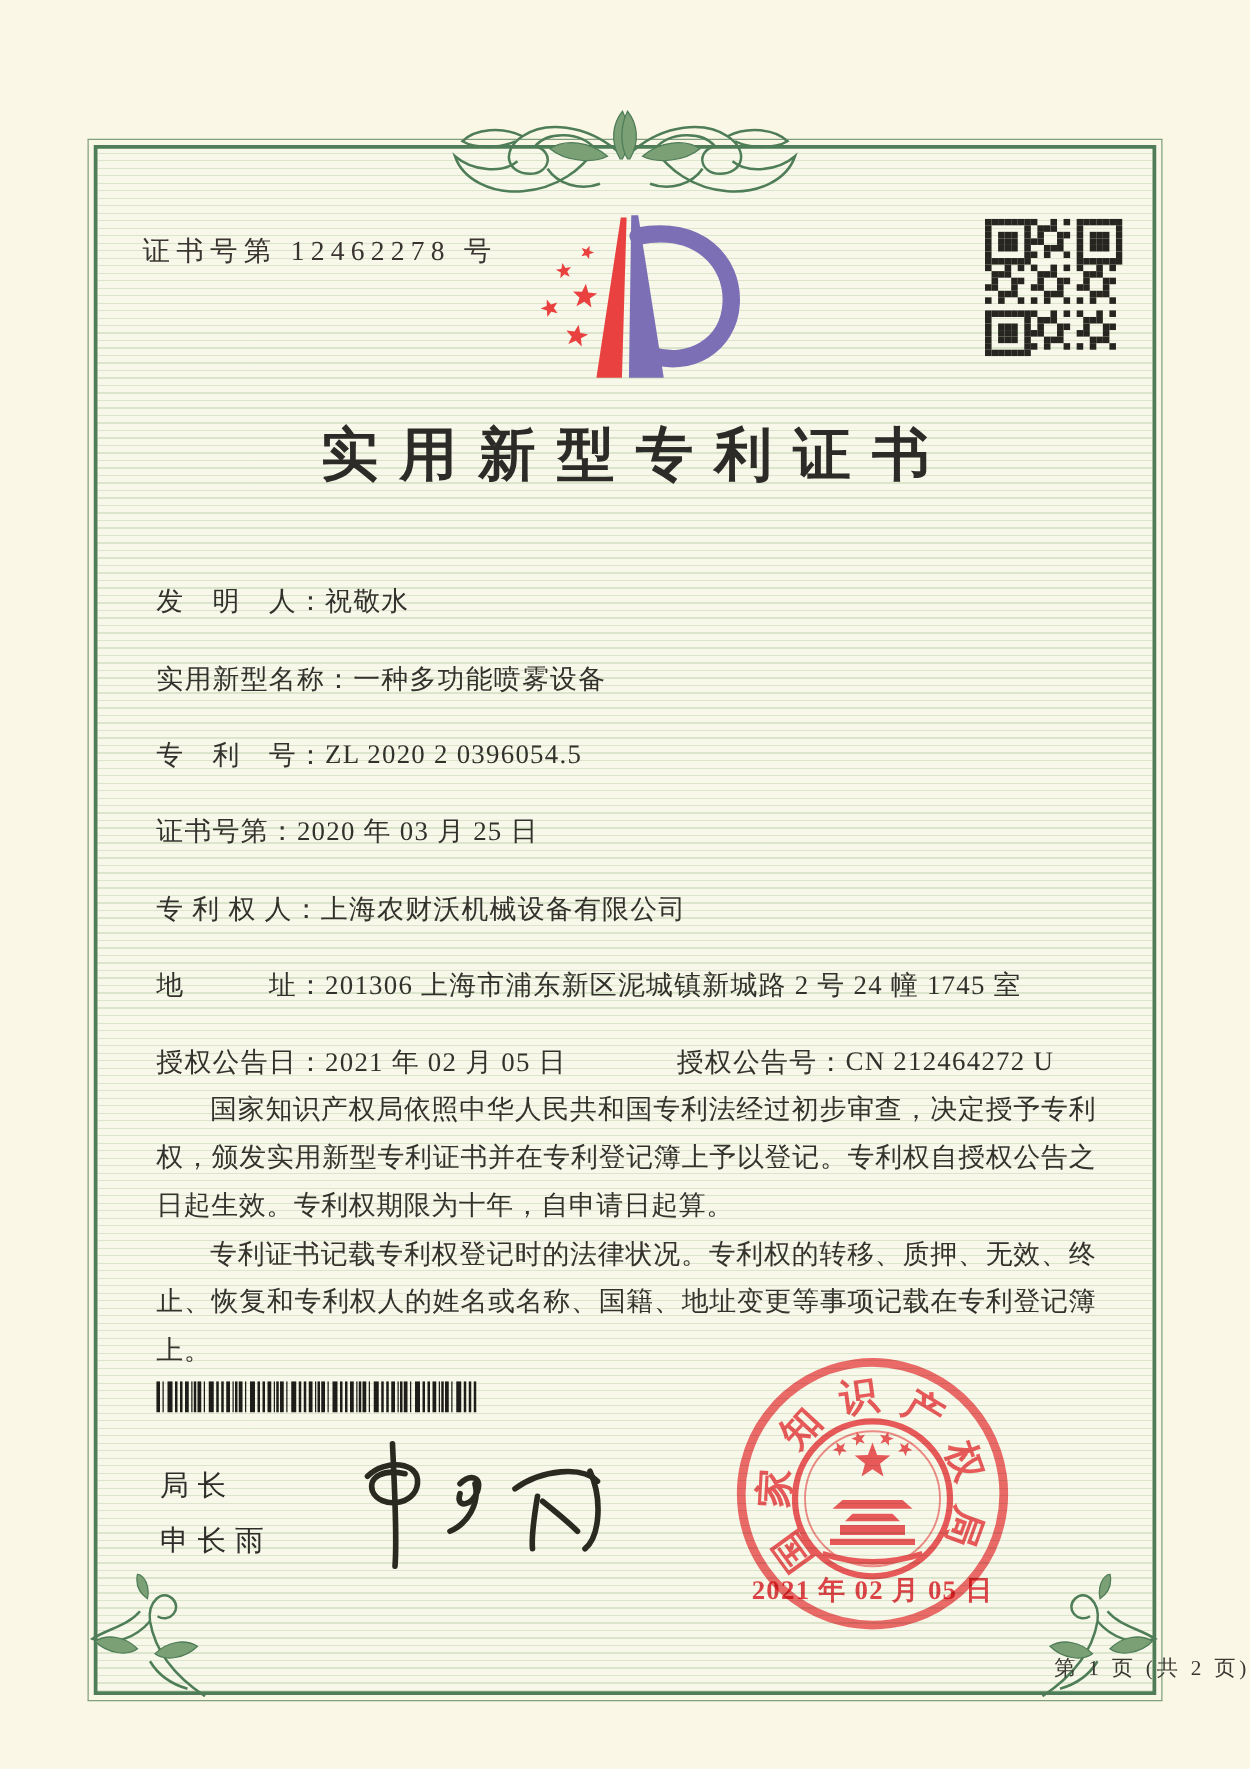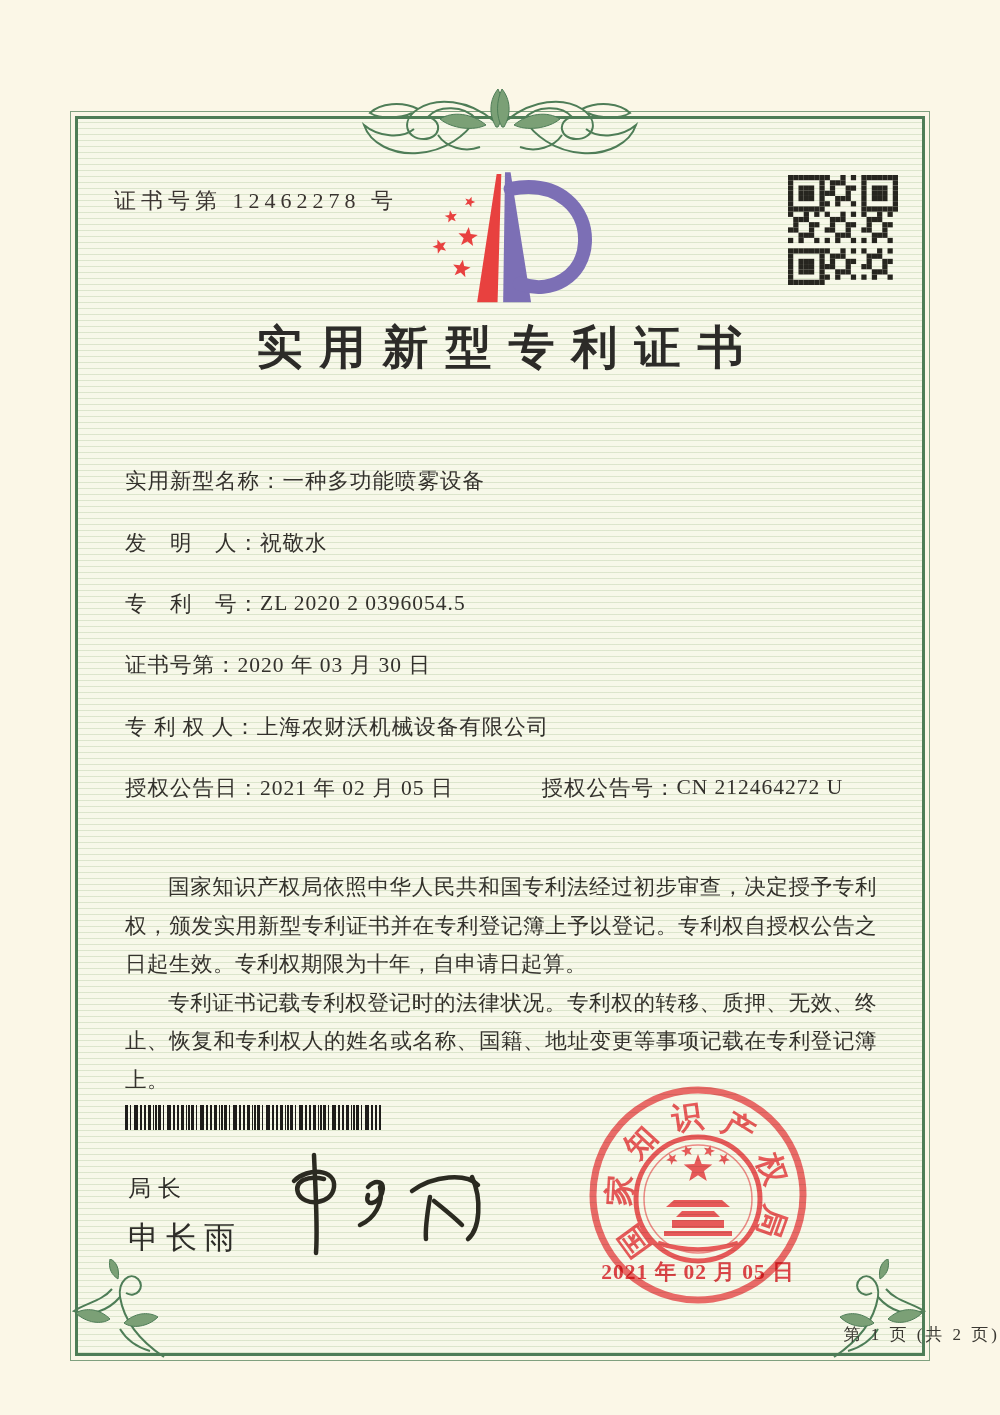--- a/index.html
+++ b/index.html
@@ -24,37 +24,37 @@
       repeating-linear-gradient(0deg, rgba(140,175,120,.26) 0 1px, rgba(0,0,0,0) 1px 6px),
       #f7f8e9;
   }
   .abs{position:absolute;}
   .cert-no{
     left:114px;top:163px;font-size:22px;letter-spacing:5px;color:#3a3430;
   }
   .logo-svg{left:412px;top:138px;width:186px;height:158px;}
   .qr{left:788px;top:152px;width:110px;height:110px;}
   .title{
-    left:0;right:0;top:294px;text-align:center;
+    left:0;right:0;top:310px;text-align:center;
     font-size:46px;font-weight:700;letter-spacing:17px;color:#2c2b28;
     text-indent:17px;
   }
   .fields{left:125px;top:427px;width:770px;}
   .frow{height:61.4px;display:flex;align-items:center;font-size:21.5px;color:#33312c;}
   .flabel{white-space:pre;letter-spacing:1px;}
   .fvalue{white-space:pre;letter-spacing:1px;}
   .pair2{margin-left:88px;}
   .paras{left:125px;top:845px;width:752px;}
   .paras p{margin:0;font-size:21.5px;line-height:38.5px;text-indent:2em;
     text-align:justify;letter-spacing:.5px;color:#34322c;}
   .barcode{left:125px;top:1082px;width:256px;height:25px;overflow:hidden;white-space:nowrap;font-size:0;}
   .barcode span{display:inline-block;height:100%;background:#1e1d1a;vertical-align:top;}
   .signer-title{left:128px;top:1150px;font-size:23px;letter-spacing:7px;
     font-family:"Liberation Sans","DejaVu Sans",sans-serif;color:#2e2d29;}
-  .signer-name{left:128px;top:1194px;font-size:31px;letter-spacing:7px;
+  .signer-name{left:128px;top:1194px;font-size:23px;letter-spacing:7px;
     font-family:Liberation Serif, serif;color:#2e2d29;}
   .signature-svg{left:252px;top:1118px;width:275px;height:130px;}
   .seal{left:583px;top:1057px;width:230px;height:230px;mix-blend-mode:multiply;opacity:.94;}
   .seal svg{position:absolute;inset:0;}
   .seal-ring-text text{
     font-size:31px;font-weight:700;fill:#ee5257;
     font-family:"Liberation Sans","DejaVu Sans",sans-serif;
   }
   .seal-date{
     left:583px;top:1234px;width:230px;text-align:center;
@@ -328,38 +328,42 @@
         <rect x="20" y="100" width="5" height="5" fill="#26251f"></rect>
         <rect x="25" y="100" width="5" height="5" fill="#26251f"></rect>
         <rect x="30" y="100" width="5" height="5" fill="#26251f"></rect>
       </svg>
   </div>
 
   <div class="abs title">实用新型专利证书</div>
 
   <div class="abs fields">
     <div class="frow">
+      <span class="flabel">发　明　人：</span>
+      <span class="fvalue">祝敬水</span>
+    </div>
+    <div class="frow">
       <span class="flabel">实用新型名称：</span>
       <span class="fvalue">一种多功能喷雾设备</span>
     </div>
     <div class="frow">
-      <span class="flabel">发　明　人：</span>
-      <span class="fvalue">祝敬水</span>
-    </div>
-    <div class="frow">
       <span class="flabel">专　利　号：</span>
       <span class="fvalue">ZL 2020 2 0396054.5</span>
     </div>
     <div class="frow">
       <span class="flabel">证书号第：</span>
-      <span class="fvalue">2020 年 03 月 30 日</span>
+      <span class="fvalue">2020 年 03 月 25 日</span>
     </div>
     <div class="frow">
       <span class="flabel">专 利 权 人：</span>
       <span class="fvalue">上海农财沃机械设备有限公司</span>
+    </div>
+    <div class="frow">
+      <span class="flabel">地　　　址：</span>
+      <span class="fvalue">201306 上海市浦东新区泥城镇新城路 2 号 24 幢 1745 室</span>
     </div>
     <div class="frow">
       <span class="flabel">授权公告日：</span>
       <span class="fvalue">2021 年 02 月 05 日</span>
       <span class="flabel pair2">授权公告号：</span>
       <span class="fvalue">CN 212464272 U</span>
     </div>
   </div>
 
   <div class="abs paras">

